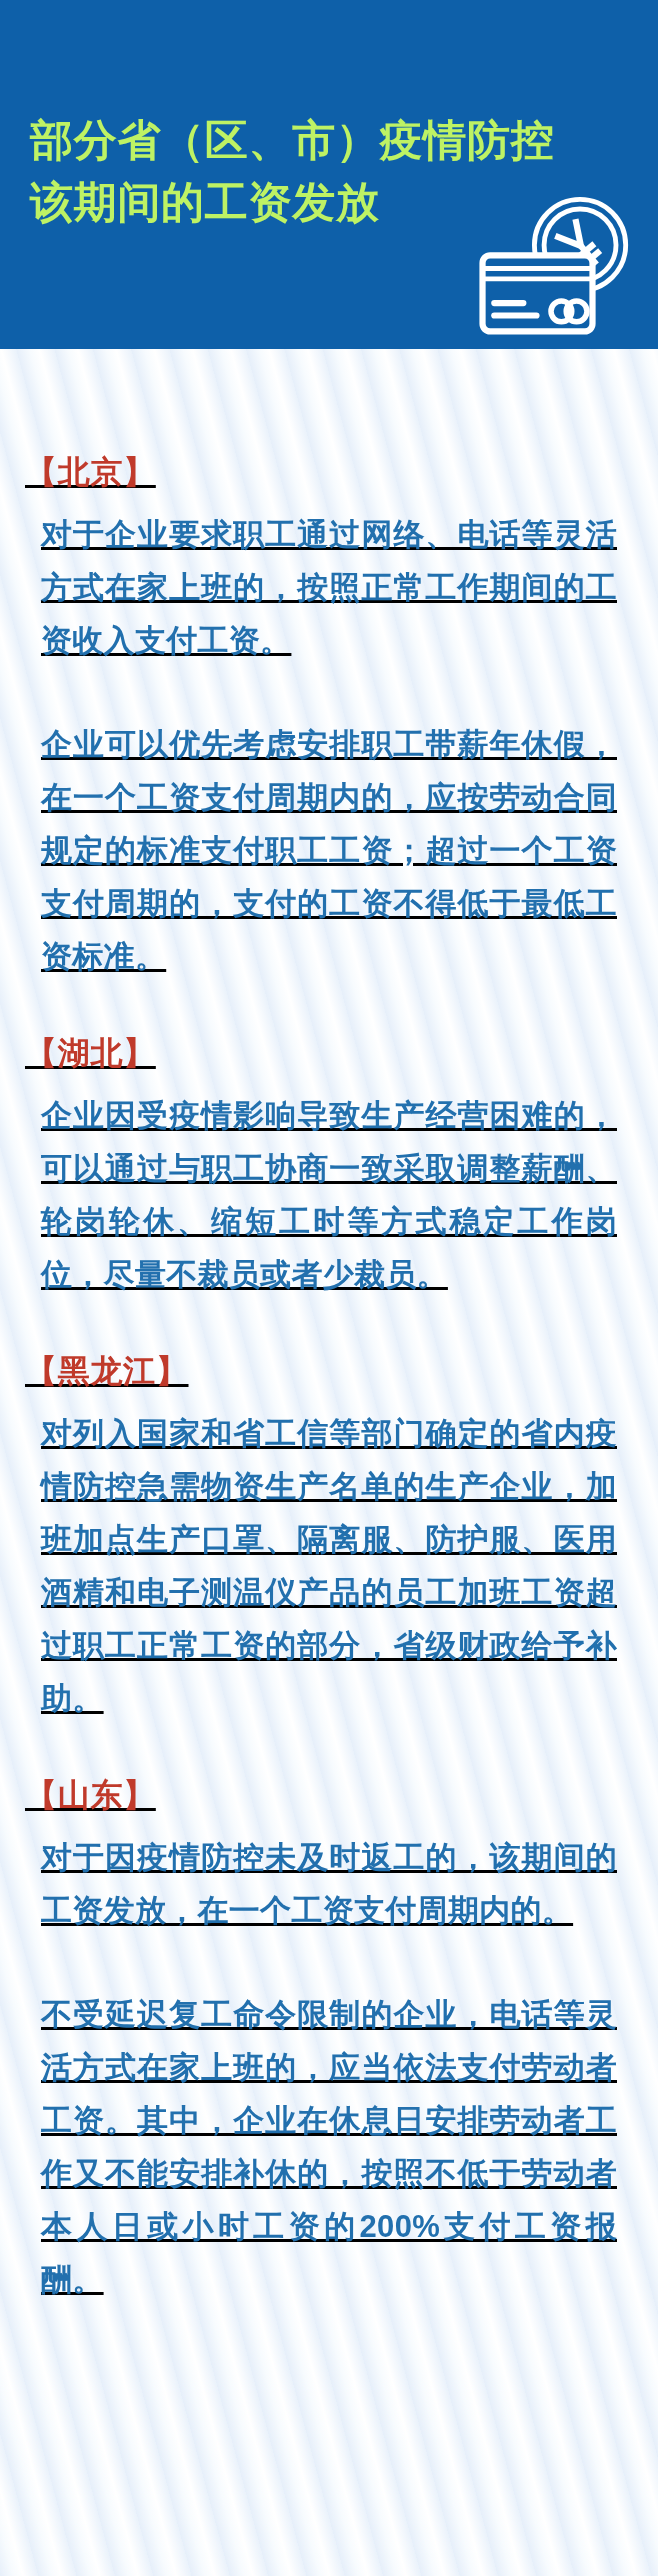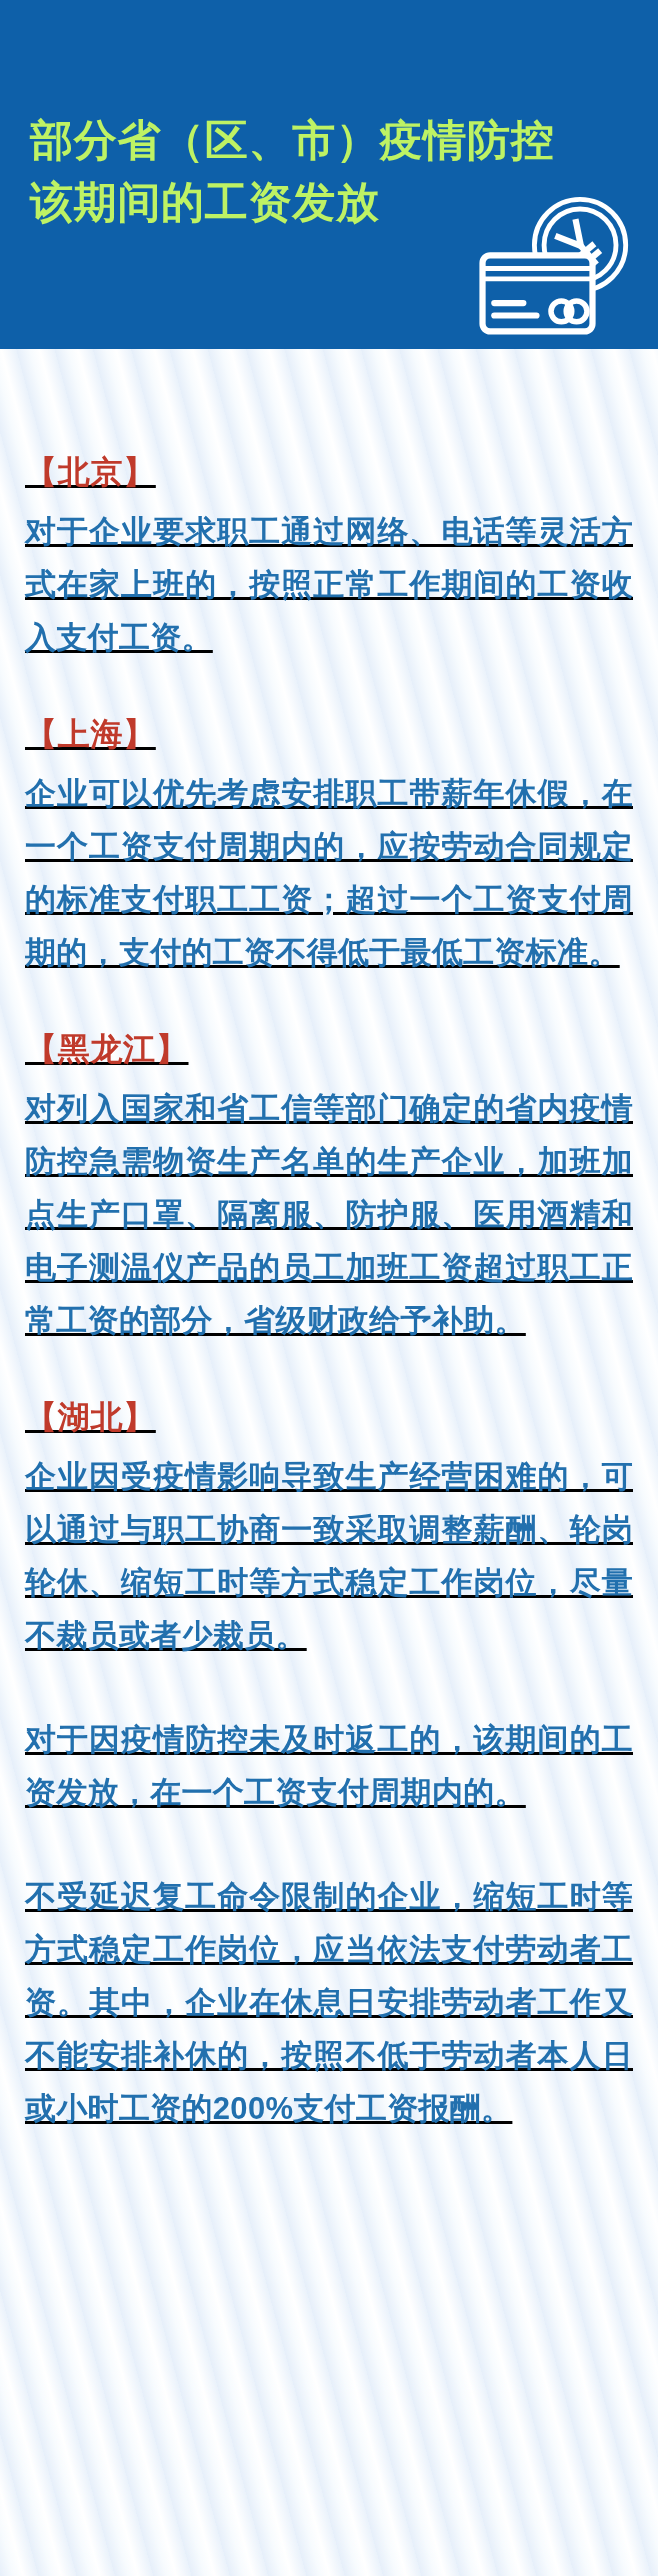--- a/index.html
+++ b/index.html
@@ -56,21 +56,21 @@
   }
   .region {
     margin: 0 0 13px 0;
     color: #c03a2b;
     font-size: 32px;
     line-height: 39px;
     font-weight: 700;
     letter-spacing: 0.7px;
   }
   .body-text {
-    margin: 0;
+    margin: 16px;
     color: #2270ae;
     font-size: 31px;
     line-height: 53px;
     font-weight: 700;
     text-align: justify;
     text-justify: inter-ideograph;
     letter-spacing: 0.3px;
   }
 </style>
 </head>
@@ -107,38 +107,38 @@
   </header>
 
   <main class="content">
 
     <section class="entry">
       <h2 class="region">【北京】</h2>
       <p class="body-text">对于企业要求职工通过网络、电话等灵活方式在家上班的，按照正常工作期间的工资收入支付工资。</p>
     </section>
 
     <section class="entry">
-      <h2 class="region">【上海】</h2>
       <p class="body-text">企业可以优先考虑安排职工带薪年休假，在一个工资支付周期内的，应按劳动合同规定的标准支付职工工资；超过一个工资支付周期的，支付的工资不得低于最低工资标准。</p>
+    </section>
+
+    <section class="entry">
+      <h2 class="region">【湖北】</h2>
+      <p class="body-text">企业因受疫情影响导致生产经营困难的，可以通过与职工协商一致采取调整薪酬、轮岗轮休、缩短工时等方式稳定工作岗位，尽量不裁员或者少裁员。</p>
     </section>
 
     <section class="entry">
       <h2 class="region">【黑龙江】</h2>
       <p class="body-text">对列入国家和省工信等部门确定的省内疫情防控急需物资生产名单的生产企业，加班加点生产口罩、隔离服、防护服、医用酒精和电子测温仪产品的员工加班工资超过职工正常工资的部分，省级财政给予补助。</p>
     </section>
 
     <section class="entry">
-      <h2 class="region">【湖北】</h2>
-      <p class="body-text">企业因受疫情影响导致生产经营困难的，可以通过与职工协商一致采取调整薪酬、轮岗轮休、缩短工时等方式稳定工作岗位，尽量不裁员或者少裁员。</p>
-    </section>
-
-    <section class="entry">
+      <h2 class="region">【山东】</h2>
       <p class="body-text">对于因疫情防控未及时返工的，该期间的工资发放，在一个工资支付周期内的。</p>
     </section>
 
 
     <section class="entry">
-      <p class="body-text">不受延迟复工命令限制的企业，缩短工时等方式稳定工作岗位，应当依法支付劳动者工资。其中，企业在休息日安排劳动者工作又不能安排补休的，按照不低于劳动者本人日或小时工资的200%支付工资报酬。</p>
+      <p class="body-text">不受延迟复工命令限制的企业，电话等灵活方式在家上班的，应当依法支付劳动者工资。其中，企业在休息日安排劳动者工作又不能安排补休的，按照不低于劳动者本人日或小时工资的200%支付工资报酬。</p>
     </section>
 
   </main>
 </div>
 
 
 </body></html>

